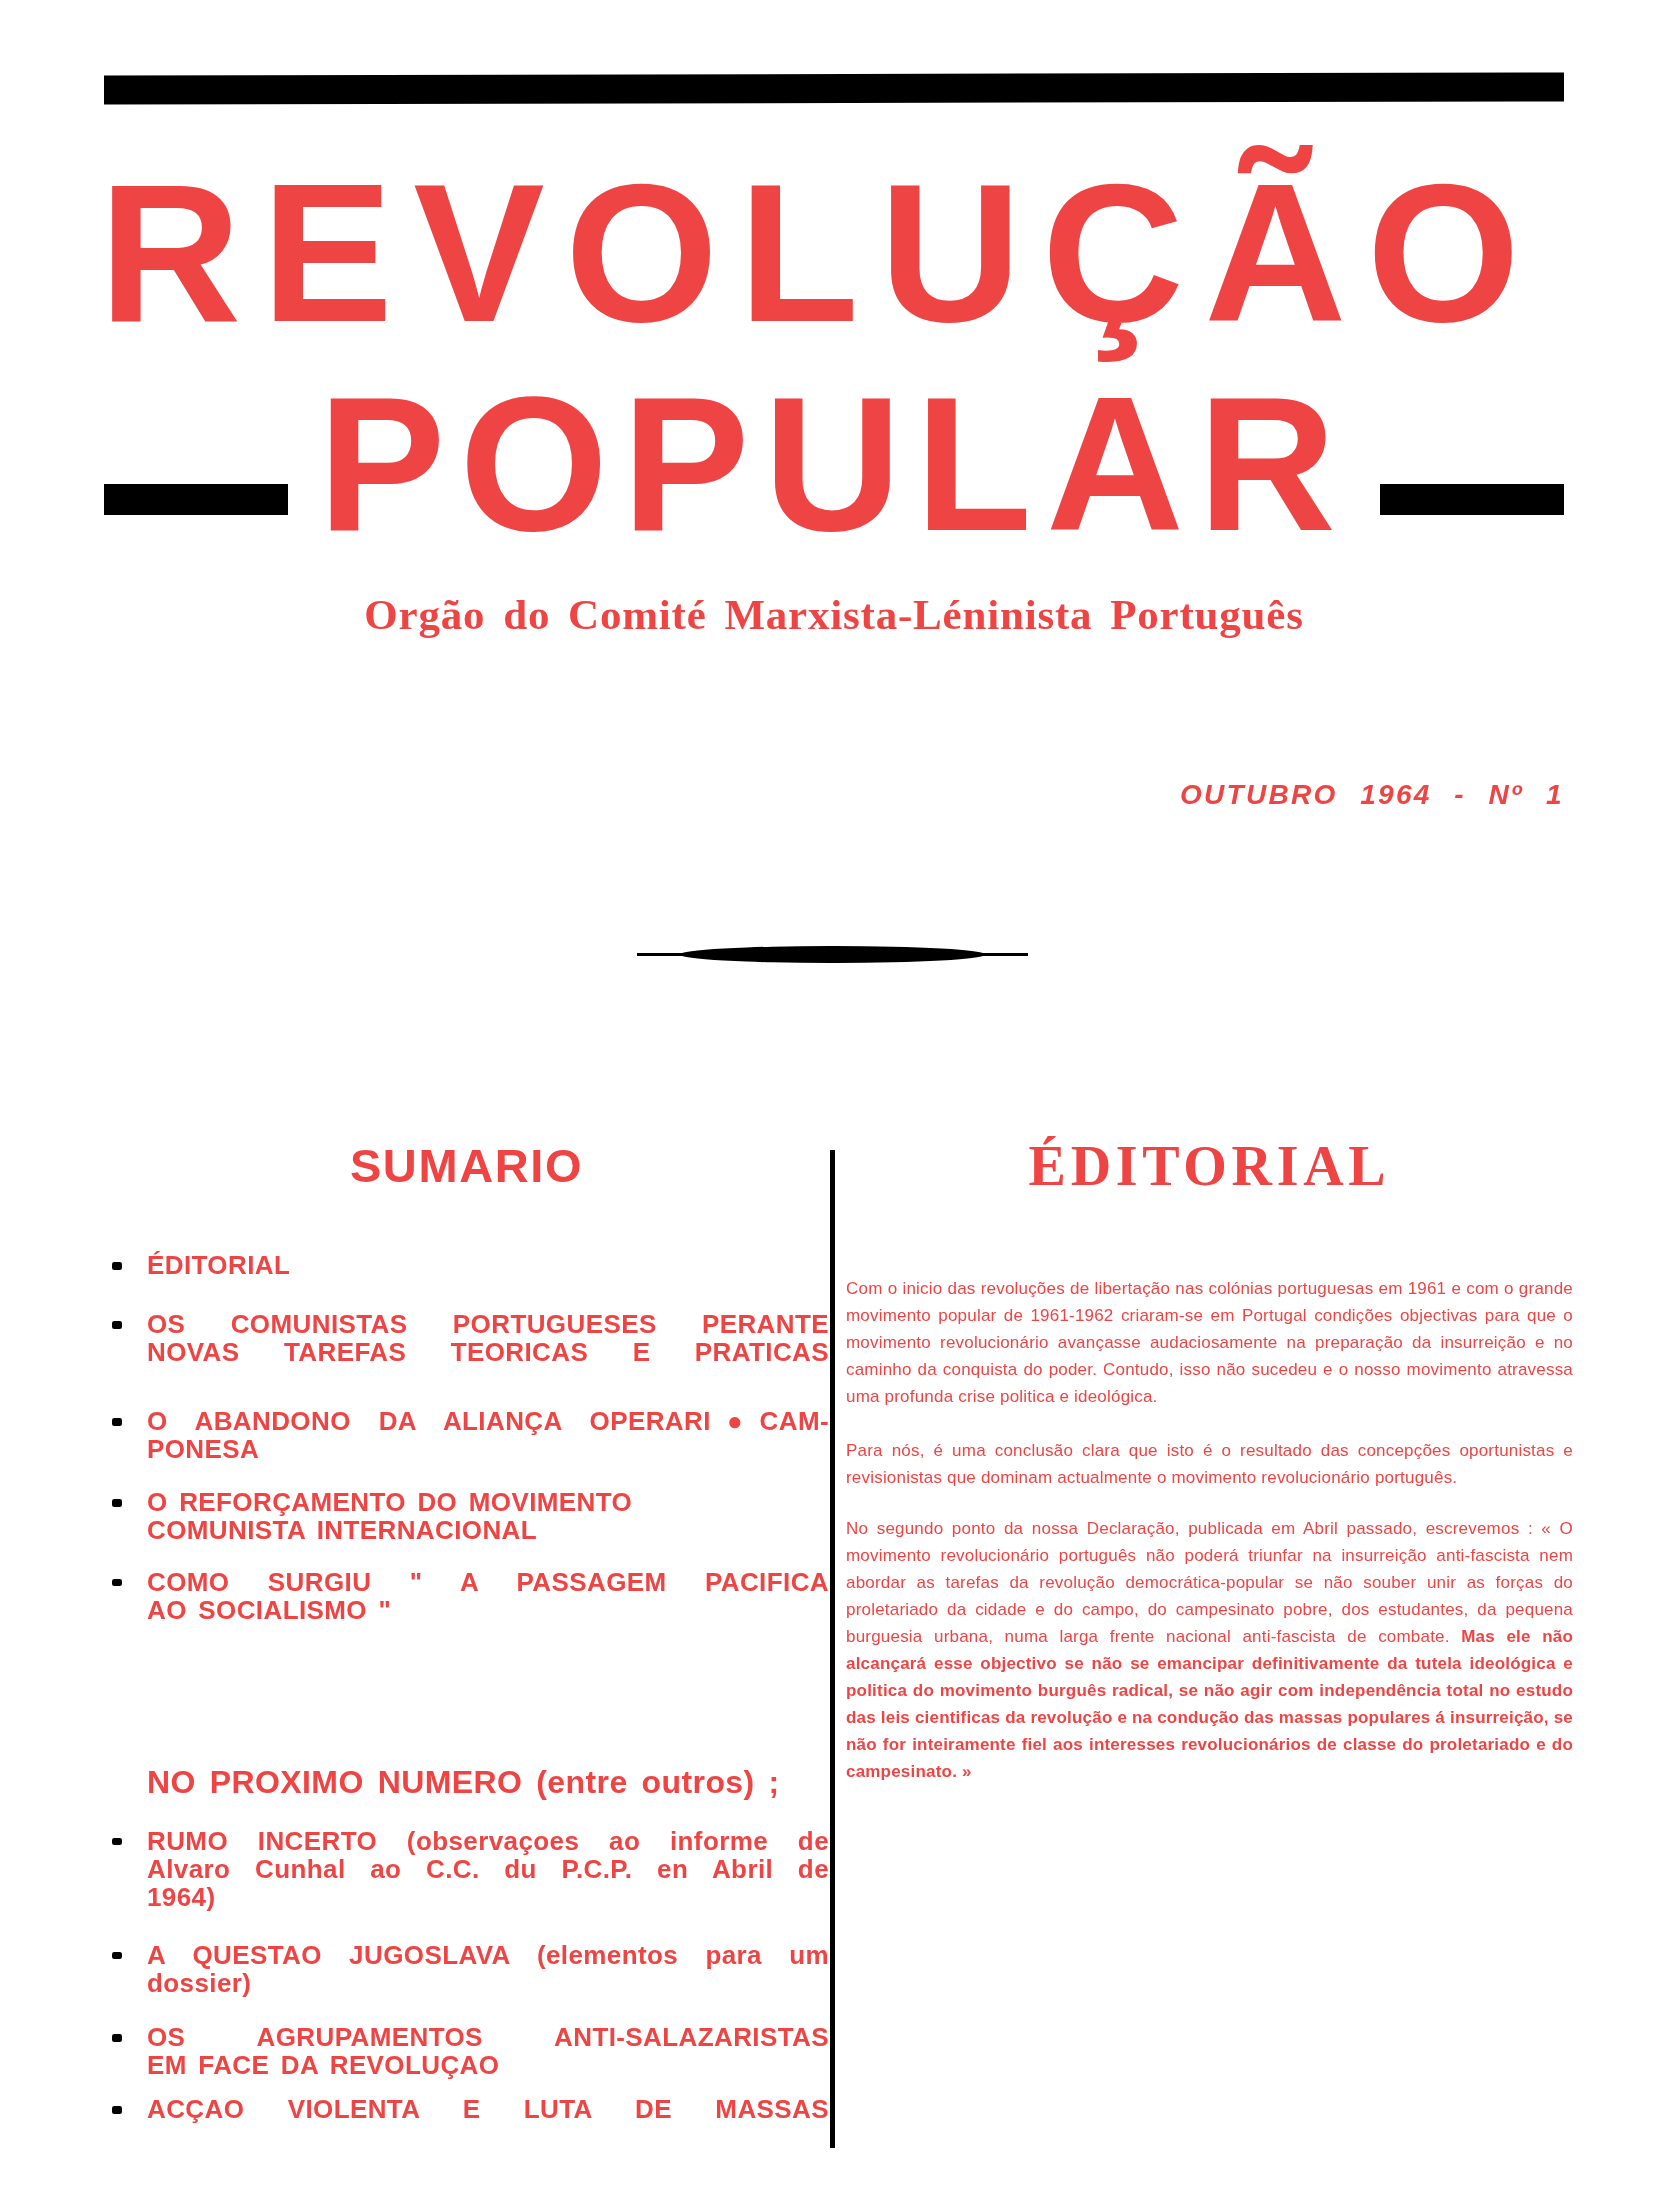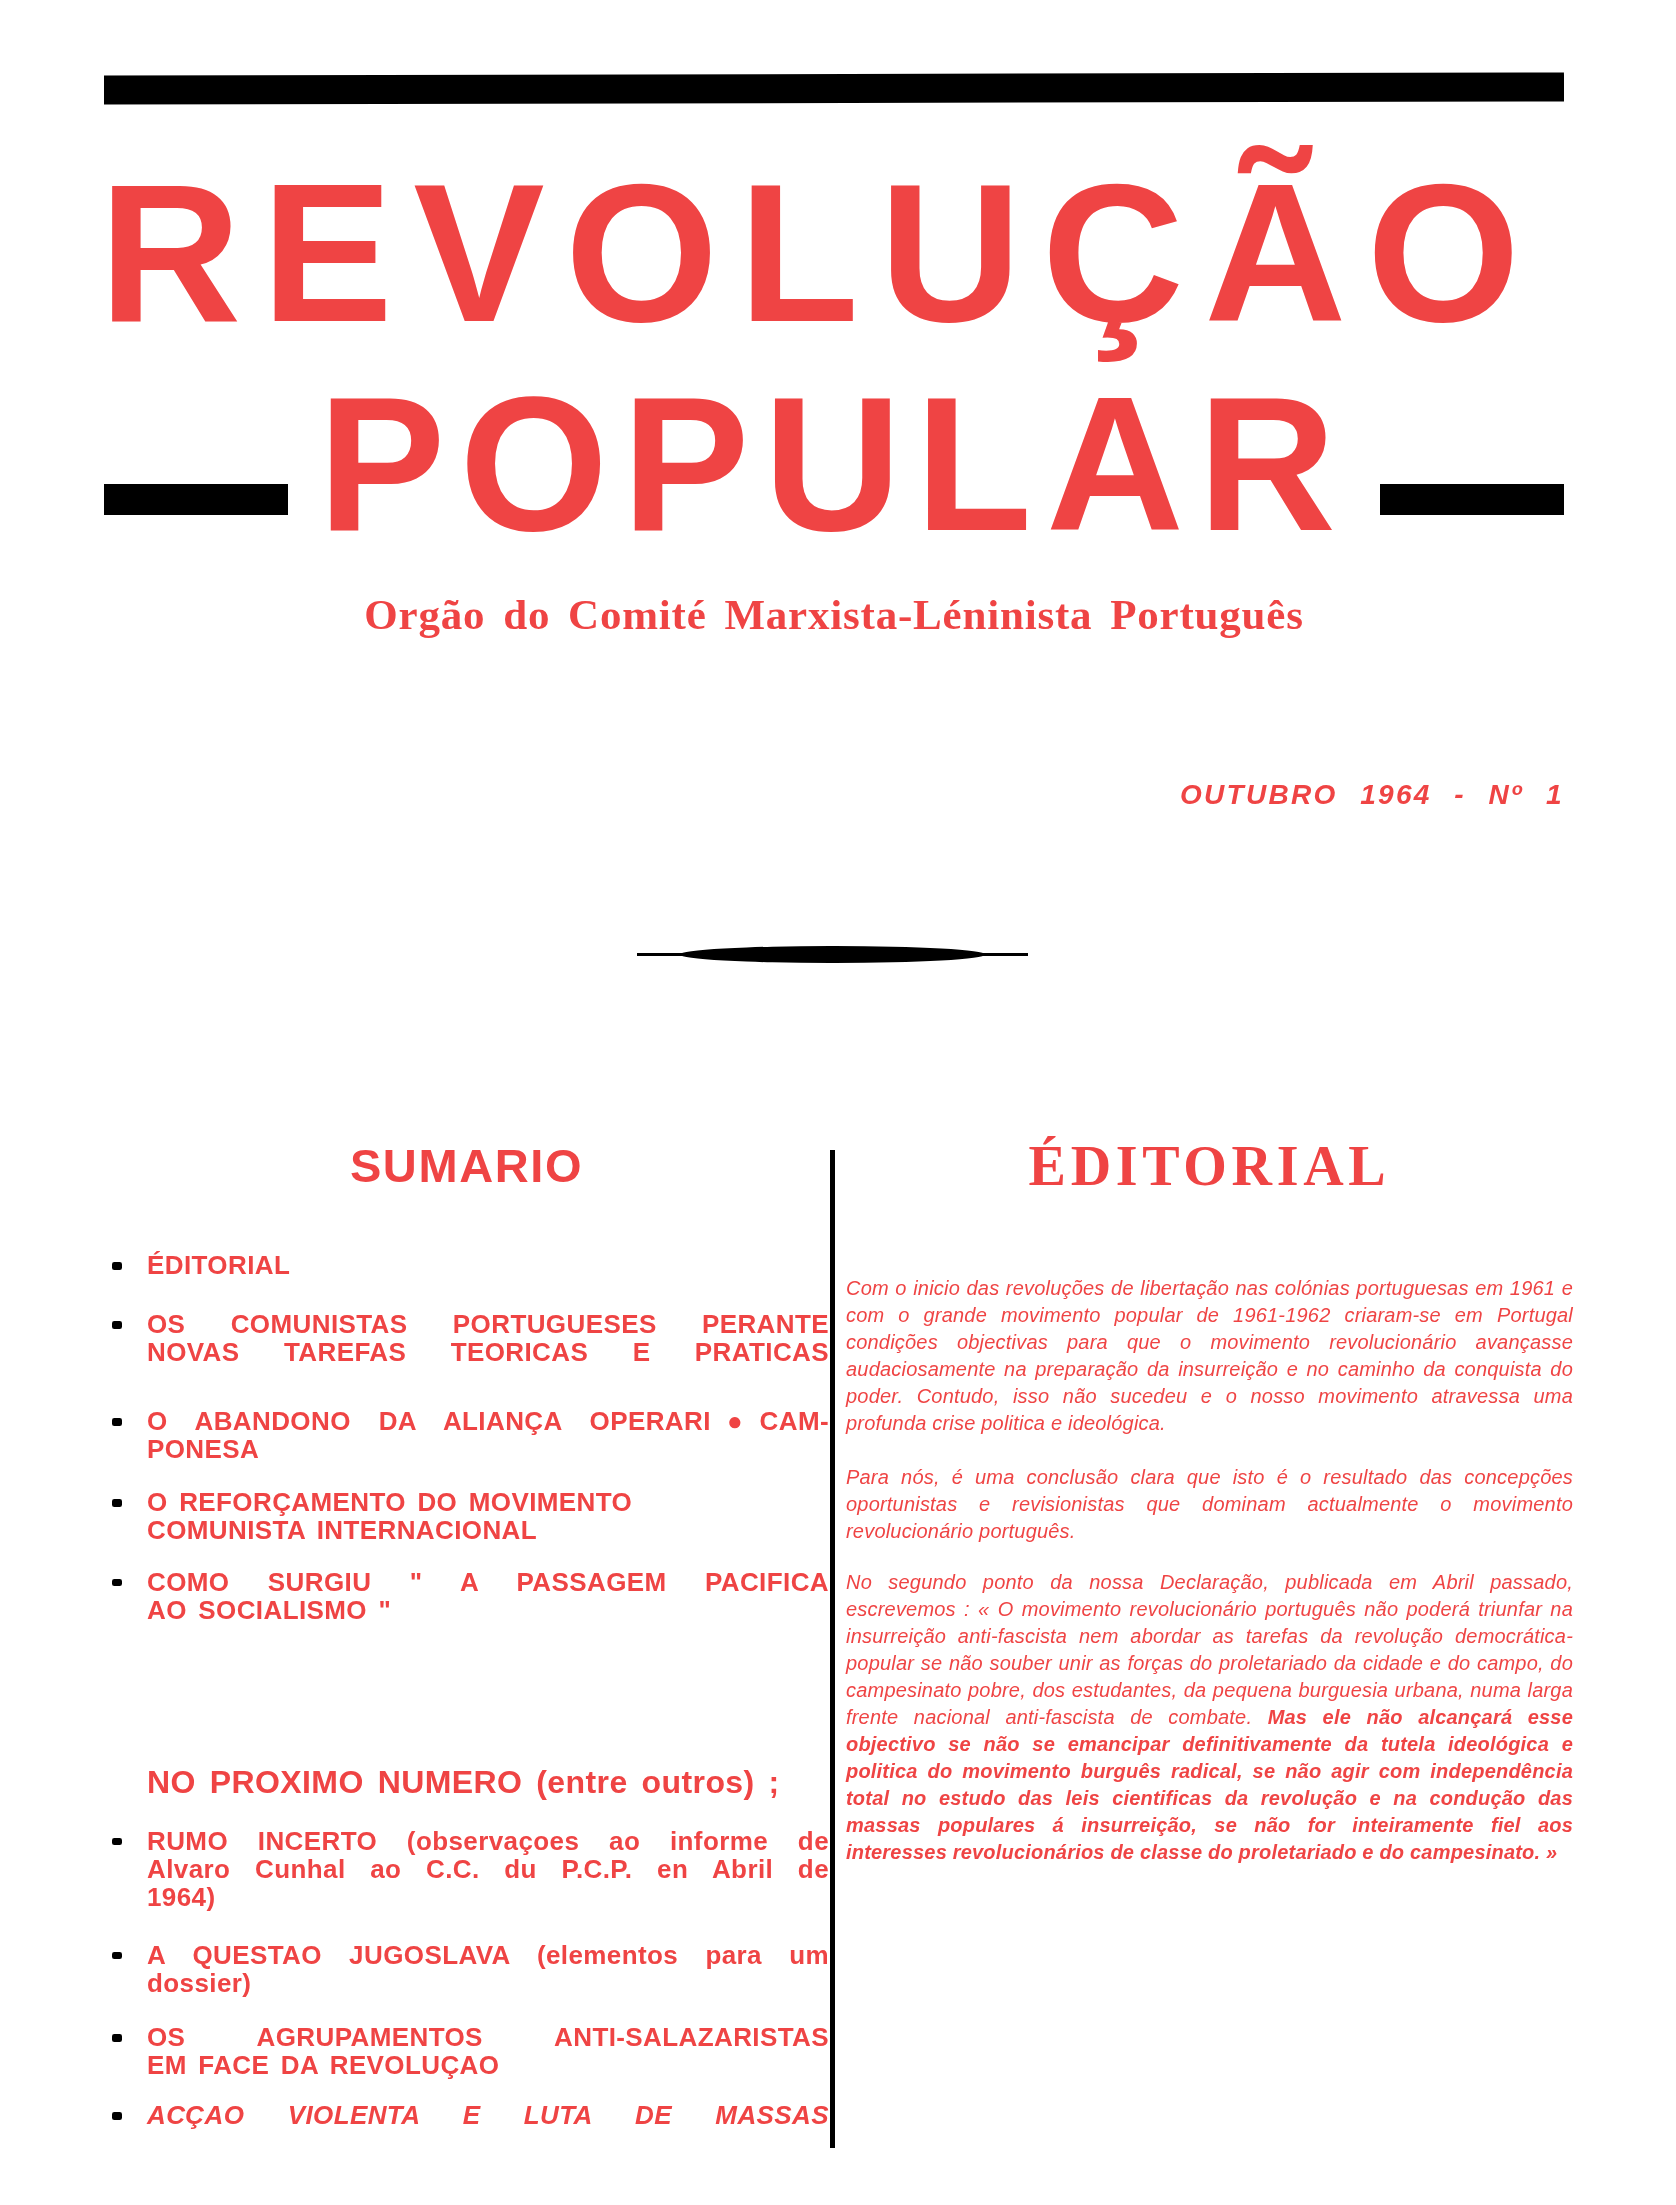--- a/index.html
+++ b/index.html
@@ -126,35 +126,34 @@
     letter-spacing: 0.4px; word-spacing: 4.7px;
   }
   .mt73  { margin-top: 57px;  }
   .mt40  { margin-top: 31px;  }
   .mt52  { margin-top: 41px;  }
   .mt32  { margin-top: 25px;  }
   .mt30  { margin-top: 23.5px;  }
   .mt184 { margin-top: 144px; }
   .mt38  { margin-top: 30px;  }
   .mt34  { margin-top: 26.6px;  }
-  .mt43  { margin-top: 22px; font-style: italic;  }
+  .mt43  { margin-top: 16px;  }
 
   
   .rightcol { position: absolute; left: 846px; top: 1138px; width: 727px; }
   .col-heading-serif {
     font-family: "Liberation Serif", serif;
     font-weight: bold; font-size: 56px; line-height: 56px;
     letter-spacing: 4.7px; text-align: center;
   }
   .para {
     margin: 0;
-    font-size: 20px; line-height: 27px;
+    font-size: 17px; line-height: 27px;
     text-align: justify;
     letter-spacing: 0.2px;
-    font-style: italic;
   }
   .para .b { font-weight: bold; }
   .pmt103 { margin-top: 81px; }
   .pmt35  { margin-top: 27px;  }
   .pmt30  { margin-top: 23.5px;  }
 </style>
 </head>
 <body>
 
 <div class="page">

